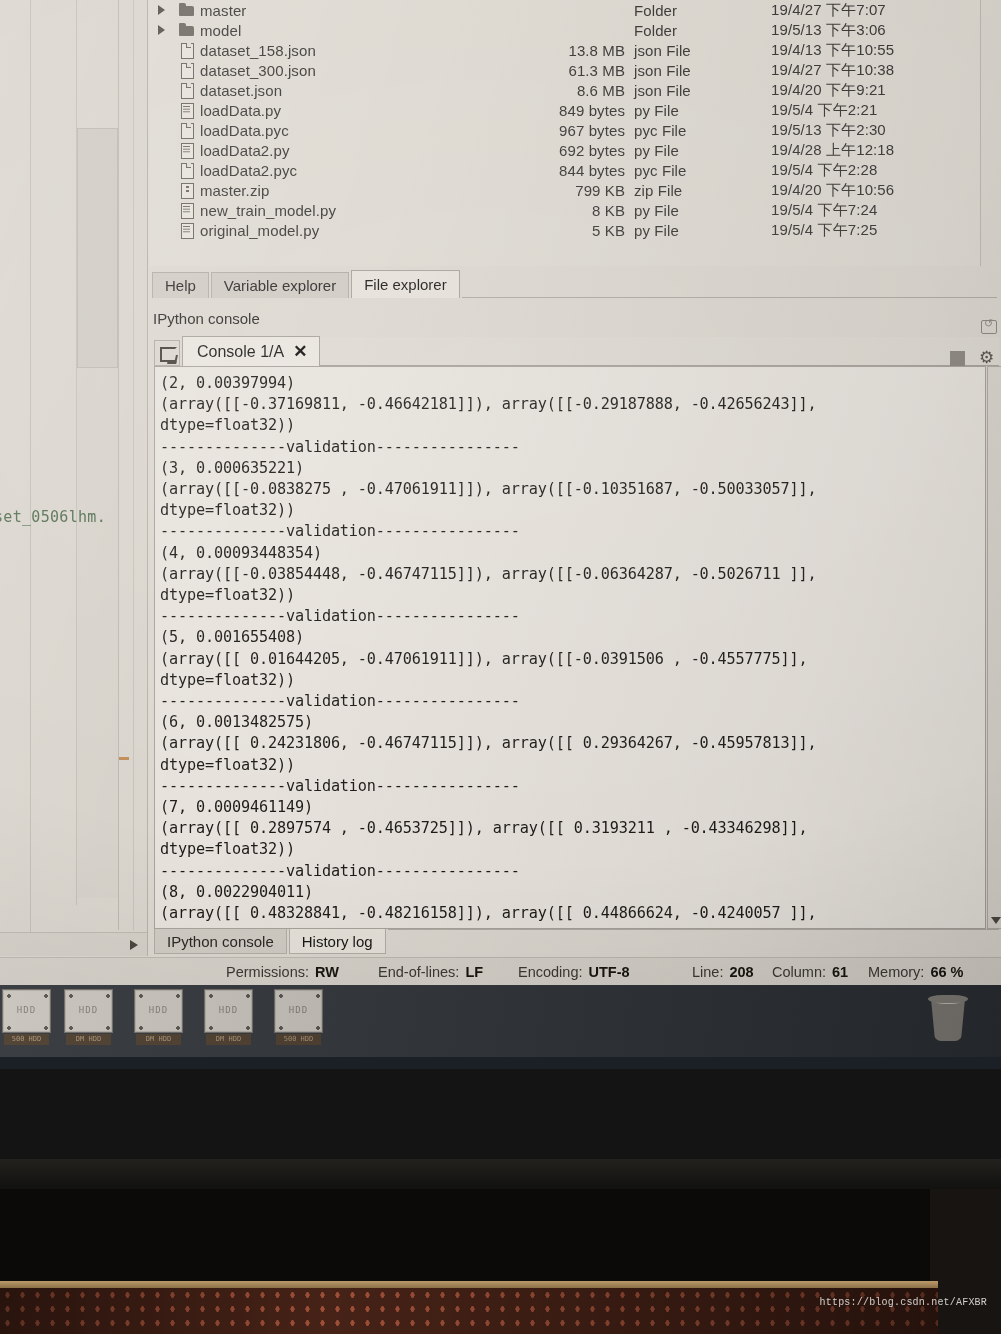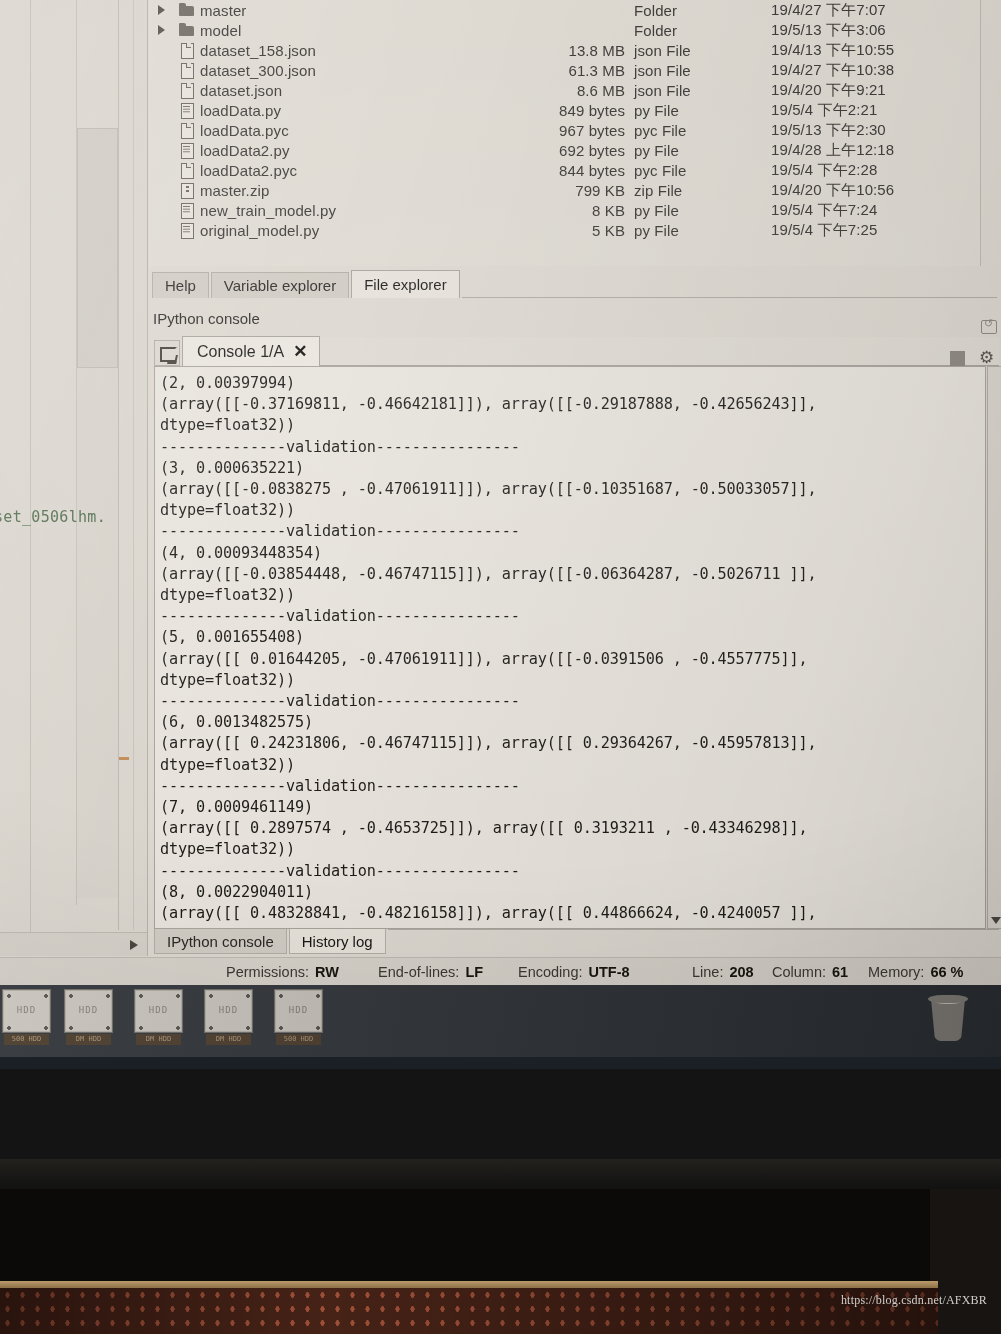--- a/index.html
+++ b/index.html
@@ -423,23 +423,23 @@
     background-image:
       radial-gradient(ellipse 5px 7px at 50% 50%, #a8543a 40%, transparent 42%);
     background-size: 15px 14px;
   }
   .mesh::after {
     content:""; position:absolute; inset:0;
     background: linear-gradient(90deg, rgba(0,0,0,0.45), rgba(0,0,0,0.05) 35%, rgba(0,0,0,0.5));
   }
   .watermark {
     position: absolute; right: 14px; bottom: 26px;
-    font-size: 12px;
+    font-size: 10px;
     color: rgba(232,230,226,0.88);
-    font-family: Liberation Serif, serif;
+    font-family: Liberation Mono, monospace;
     z-index: 30;
     letter-spacing: 0.2px;
   }
 </style>
 </head>
 <body>
 
 <div id="photo">
 
   <div id="screen">

